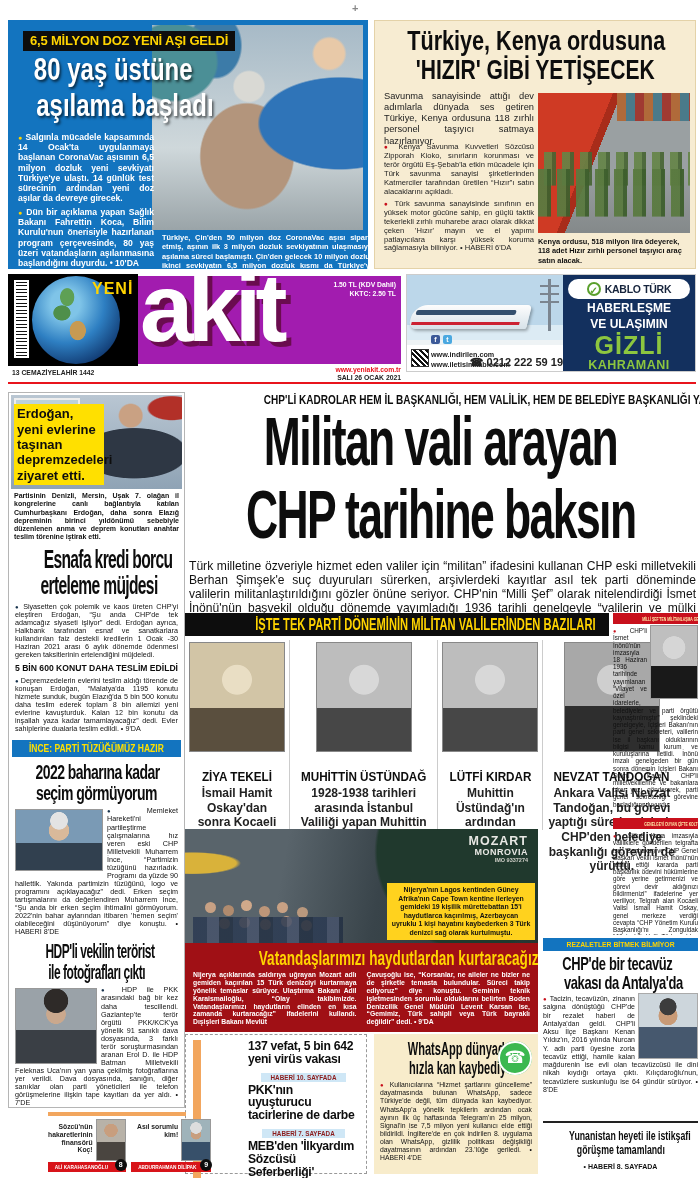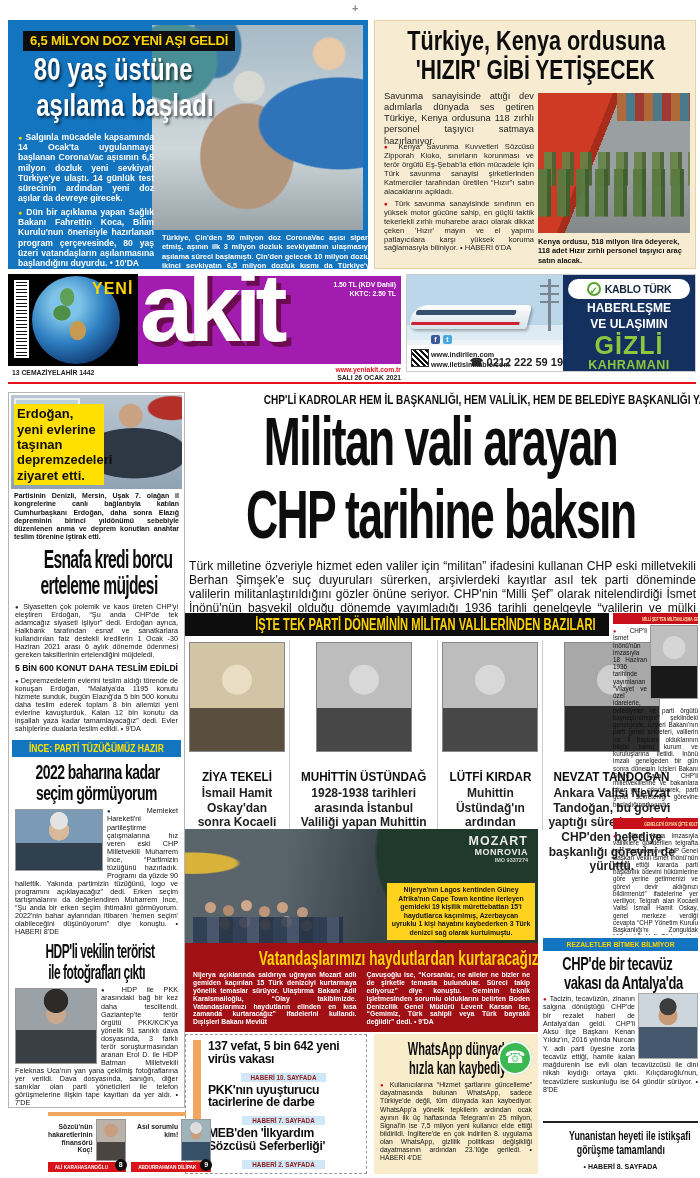--- a/index.html
+++ b/index.html
@@ -151,21 +151,21 @@
   .ship-name .n2{font-size:9px;letter-spacing:.5px;}
   .ship-name .n3{font-size:5.5px;color:#cfcfc8;}
   .m-caption{position:absolute;right:3px;bottom:3px;width:140px;background:#ffd21e;color:#111;font-size:6.9px;font-weight:bold;line-height:1.22;padding:3px 4px;text-align:center;}
   .m-band{background:#a01015;padding:3px 8px 6px;}
   .m-hl{text-align:center;color:#ffd400;font-weight:bold;font-size:20px;height:24px;line-height:22px;}
   .m-cols{display:flex;gap:10px;margin-top:1px;}
   .m-col{flex:1;color:#fff;font-size:6.8px;line-height:1.16;text-align:justify;font-weight:bold;}
 
   
   #briefs{left:185px;top:1034px;width:182px;height:140px;border:1px dashed #999;padding:5px 7px;box-sizing:border-box;display:flex;flex-direction:column;justify-content:space-between;}
-  .brief{display:flex;}
+  .brief{display:flex;gap:40px;}
   .brief-bar{width:8px;background:#f2a65e;margin-right:7px;}
   .brief-body{flex:1;text-align:center;}
   .brief-title{font-size:12.2px;font-weight:bold;line-height:1.05;letter-spacing:-.3px;text-align:left;color:#0d0d0d;}
   .brief-page{display:inline-block;background:#cfe7f6;color:#8b1a1a;font-size:6.3px;font-weight:bold;padding:1px 10px;margin-top:2px;}
 
   
   #whatsapp{left:374px;top:1034px;width:164px;height:140px;background:#f8eccb;padding:5px 6px;box-sizing:border-box;overflow:hidden;}
   .wa-head{position:relative;width:100%;}
   .wa-hl{font-weight:bold;font-size:17px;line-height:19px;color:#0d0d0d;width:126px;text-align:center;}
   .wa-icon{position:absolute;right:0;top:2px;width:34px;height:34px;border-radius:50%;background:#3bb850;color:#fff;font-size:17px;text-align:center;line-height:34px;box-shadow:0 0 0 2px #fff inset;}

